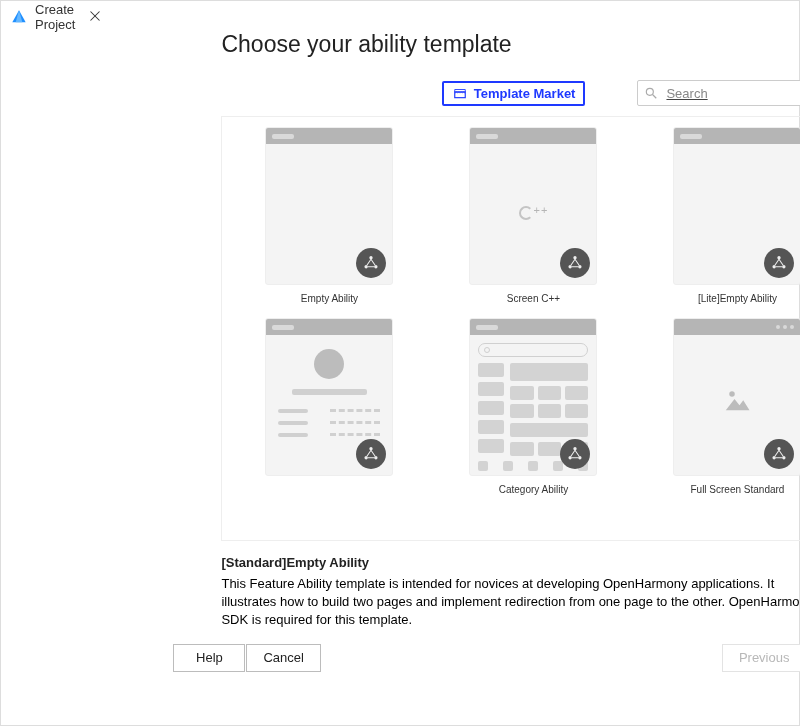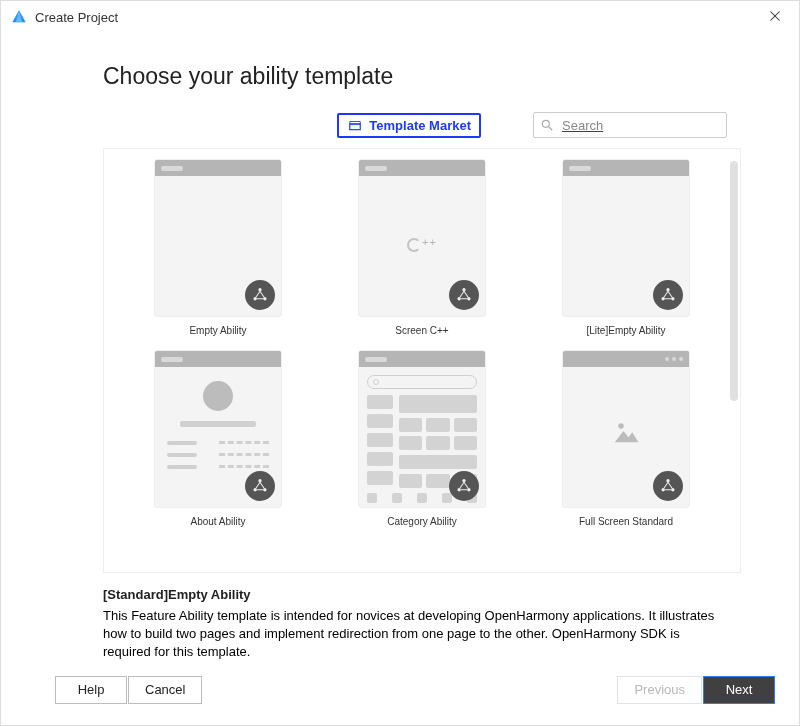--- a/index.html
+++ b/index.html
@@ -15,21 +15,21 @@
     box-sizing: border-box;
   }
   *, *::before, *::after { box-sizing: inherit; }
 
   .window {
     width: 800px;
     height: 726px;
     position: relative;
     border: 1px solid #ddd;
     display: flex;
-    flex-direction: column;
+    flex-direction: row;
   }
 
   
   .title-bar {
     height: 32px;
     display: flex;
     align-items: center;
     padding: 0 4px;
     border-bottom: none;
   }
@@ -408,21 +408,20 @@
               </div>
               <div class="badge">
                 <svg viewBox="0 0 24 24" width="18" height="18">
                     <circle cx="12" cy="5" r="2.2"></circle>
                     <circle cx="5.5" cy="17" r="2.2"></circle>
                     <circle cx="18.5" cy="17" r="2.2"></circle>
                     <path d="M12 7 L6.5 15 M12 7 L17.5 15 M7.5 17 L16.5 17" stroke="#eee" stroke-width="1.4" fill="none"></path>
                   </svg>
               </div>
             </div>
-            <div class="template-label">About Ability</div>
           </div>
 
           <div class="template-card">
             <div class="thumb cat-thumb">
               <div class="top-bar">
                   <span class="top-dash"></span>
                 </div>
               <div class="body">
                 <div class="search-bar"></div>
                 <div class="cols">

